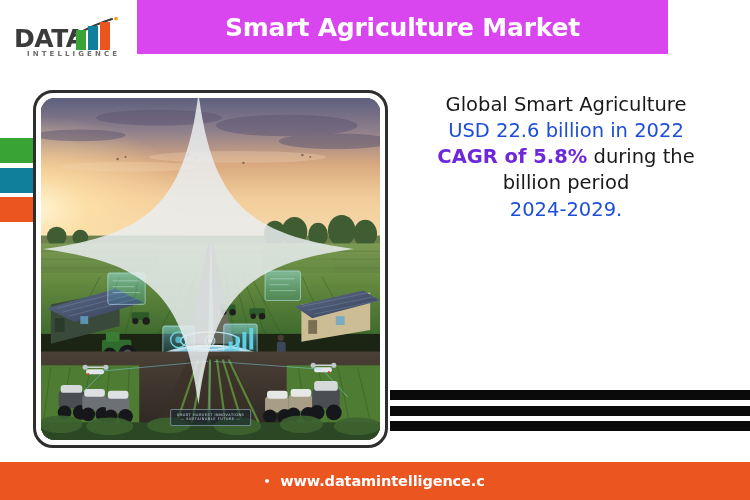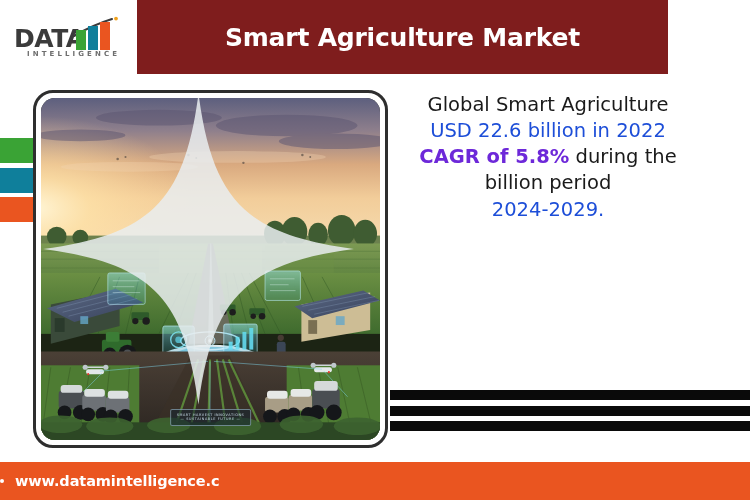--- a/index.html
+++ b/index.html
@@ -31,22 +31,22 @@
   }
   #logo-arc svg { display:block; }
   #logo-subtitle {
     position:absolute; left:1px; top:40px;
     font-size:7px; letter-spacing:3.1px; font-weight:bold;
     color:#6e6e6e; font-family:"DejaVu Sans", sans-serif;padding-left:12px;
   }
 
   
   #header-banner {
-    position:absolute; left:137px; top:0; width:531px; height:74px;
-    background:#7f1d1d; display:flex; align-items:center; justify-content:center;
+    position:absolute; left:137px; top:0; width:531px; height:54px;
+    background:#d946ef; display:flex; align-items:center; justify-content:center;
   }
   #header-title {
     color:#ffffff; font-size:25px; font-weight:bold;
     font-family:"DejaVu Sans", sans-serif; letter-spacing:-0.2px;
   }
 
   
   .accent-stripe { position:absolute; left:0; width:44px; height:25px; }
   #accent-stripe-green  { top:138px; background:#3aa335; }
   #accent-stripe-teal   { top:168px; background:#0f7f9b; }
@@ -78,32 +78,32 @@
     background:rgba(24,38,48,.62); border-radius:2px;
     text-align:center; line-height:1.35;
   }
   #hero-caption-plate span {
     display:block; color:#cfe3ef; font-size:3.4px; letter-spacing:.6px;
     font-family:"DejaVu Sans", sans-serif; white-space:nowrap; opacity:.9;
   }
 
   
   #stat-panel {
-    position:absolute; left:378px; top:92px; width:340px;
+    position:absolute; left:396px; top:92px; width:340px;
     text-align:center; line-height:1.34;
     font-family:"DejaVu Sans", sans-serif;
   }
   #stat-panel .line { font-size:19.5px; color:#1a1a1a; }
   #stat-panel .hl-red   { color:#1d4ed8; font-weight:normal; }
   #stat-panel .hl-green { color:#6d28d9; font-weight:bold; }
 
   
   #footer-bar {
     position:absolute; left:0; bottom:0; width:750px; height:38px;
-    background:#ea5520; display:flex; align-items:center; 
+    background:#ea5520; display:flex; align-items:center; justify-content:center;
   }
   #footer-content { display:flex; align-items:center; gap:11px; }
   #footer-bullet-icon {
     width:4px; height:4px; background:#ffffff; border-radius:50%; display:block;
   }
   #footer-url {
     color:#ffffff; font-size:14.5px; font-weight:bold;
     font-family:"DejaVu Sans", sans-serif; letter-spacing:-0.1px;
   }
 </style>

